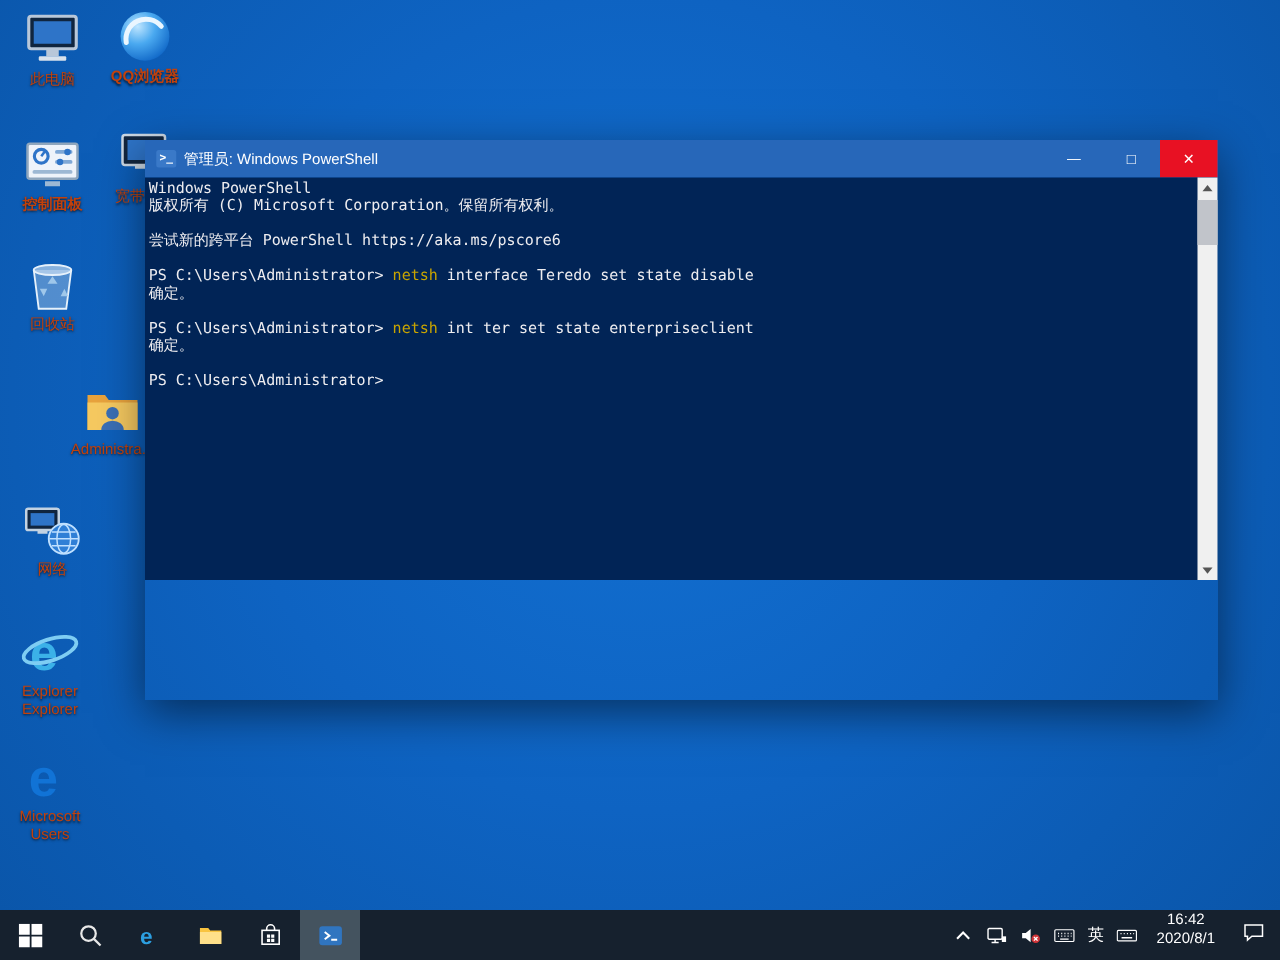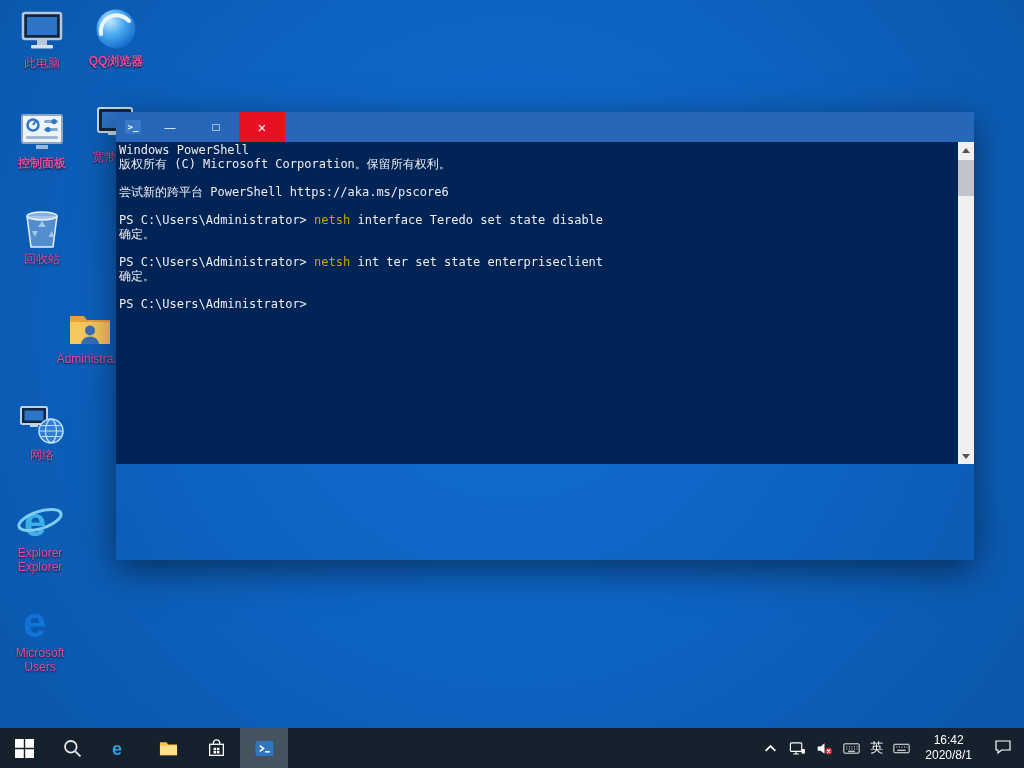--- a/index.html
+++ b/index.html
@@ -15,21 +15,21 @@
   }
   *{box-sizing:border-box;margin:0;padding:0;}
   html,body{width:1024px;height:768px;overflow:hidden;}
   body{
     position:relative;
     font-family:"Liberation Sans", sans-serif;
     background:radial-gradient(circle at 50% 42%, var(--desktop-center) 0%, #0e63c2 48%, var(--desktop-edge) 100%);
   }
   
   .desktop-icon{
-    position:absolute;width:72px;text-align:center;color:#ec4899;font-size:12px;z-index:1;cursor:default;
+    position:absolute;width:72px;text-align:center;color:#c2410c;font-size:12px;z-index:1;cursor:default;
   }
   .desktop-icon .di-img{width:48px;height:44px;margin:0 auto;}
   .desktop-icon .di-img svg{width:100%;height:100%;display:block;}
   .desktop-icon .di-label{margin-top:2px;line-height:14px;text-shadow:0 1px 2px rgba(0,0,0,.75);word-wrap:break-word;}
   
   .ps-window{
     position:absolute;left:116px;top:112px;width:858px;height:448px;z-index:5;
     box-shadow:0 10px 34px rgba(0,0,0,.5);
   }
   .titlebar{
@@ -71,21 +71,21 @@
     display:flex;align-items:stretch;z-index:10;color:#fff;
   }
   .tb-btn{width:48px;display:flex;align-items:center;justify-content:center;cursor:pointer;flex:0 0 auto;}
   .tb-btn svg{width:19px;height:19px;display:block;}
   .tb-btn.active{background:var(--active-app-bg);}
   #tb-apps{display:flex;align-items:stretch;}
   .tray{margin-left:auto;display:flex;align-items:stretch;}
   .tray-item{display:flex;align-items:center;justify-content:center;padding:0 5px;cursor:pointer;}
   .tray-item svg{width:17px;height:17px;display:block;}
   .tray-text{font-size:13px;color:#fff;}
-  .clock{display:flex;flex-direction:column;align-items:center;justify-content:center;
+  .clock{display:flex;flex-direction:column;align-items:center;justify-content:flex-start;
     font-size:12px;line-height:15px;padding:0 10px;cursor:pointer;}
   .action-center{width:42px;display:flex;align-items:center;justify-content:center;cursor:pointer;}
   .action-center svg{width:18px;height:17px;}
 </style>
 </head>
 <body>
 
 <div id="desktop">
     <div class="desktop-icon" style="left: 6px; top: 10px;">
       <div class="di-img">
@@ -192,20 +192,21 @@
           <text x="7" y="37" font-size="42" font-weight="bold" fill="#1173d6" font-family="Liberation Sans, sans-serif">e</text>
         </svg>
       </div>
       <div class="di-label">Microsoft Users</div>
     </div>
   </div>
 
 <div class="ps-window">
   <div class="titlebar">
     <span class="ps-ico"></span>
+    <span class="tb-title">管理员: Windows PowerShell</span>
     <div class="win-controls">
       <div class="ctl min">—</div>
       <div class="ctl max">□</div>
       <div class="ctl close">×</div>
     </div>
   </div>
   <div class="console">
     <div class="console-text"><div class="console-line"><span>Windows PowerShell</span></div><div class="console-line"><span>版权所有 (C) Microsoft Corporation。保留所有权利。</span></div><div class="console-line">&nbsp;</div><div class="console-line"><span>尝试新的跨平台 PowerShell https://aka.ms/pscore6</span></div><div class="console-line">&nbsp;</div><div class="console-line"><span>PS C:\Users\Administrator&gt; </span><span style="color: rgb(200, 164, 0);">netsh</span><span> interface Teredo set state disable</span></div><div class="console-line"><span>确定。</span></div><div class="console-line">&nbsp;</div><div class="console-line"><span>PS C:\Users\Administrator&gt; </span><span style="color: rgb(200, 164, 0);">netsh</span><span> int ter set state enterpriseclient</span></div><div class="console-line"><span>确定。</span></div><div class="console-line">&nbsp;</div><div class="console-line"><span>PS C:\Users\Administrator&gt; </span></div></div>
     <div class="scrollbar">
       <div class="sb-btn up">

